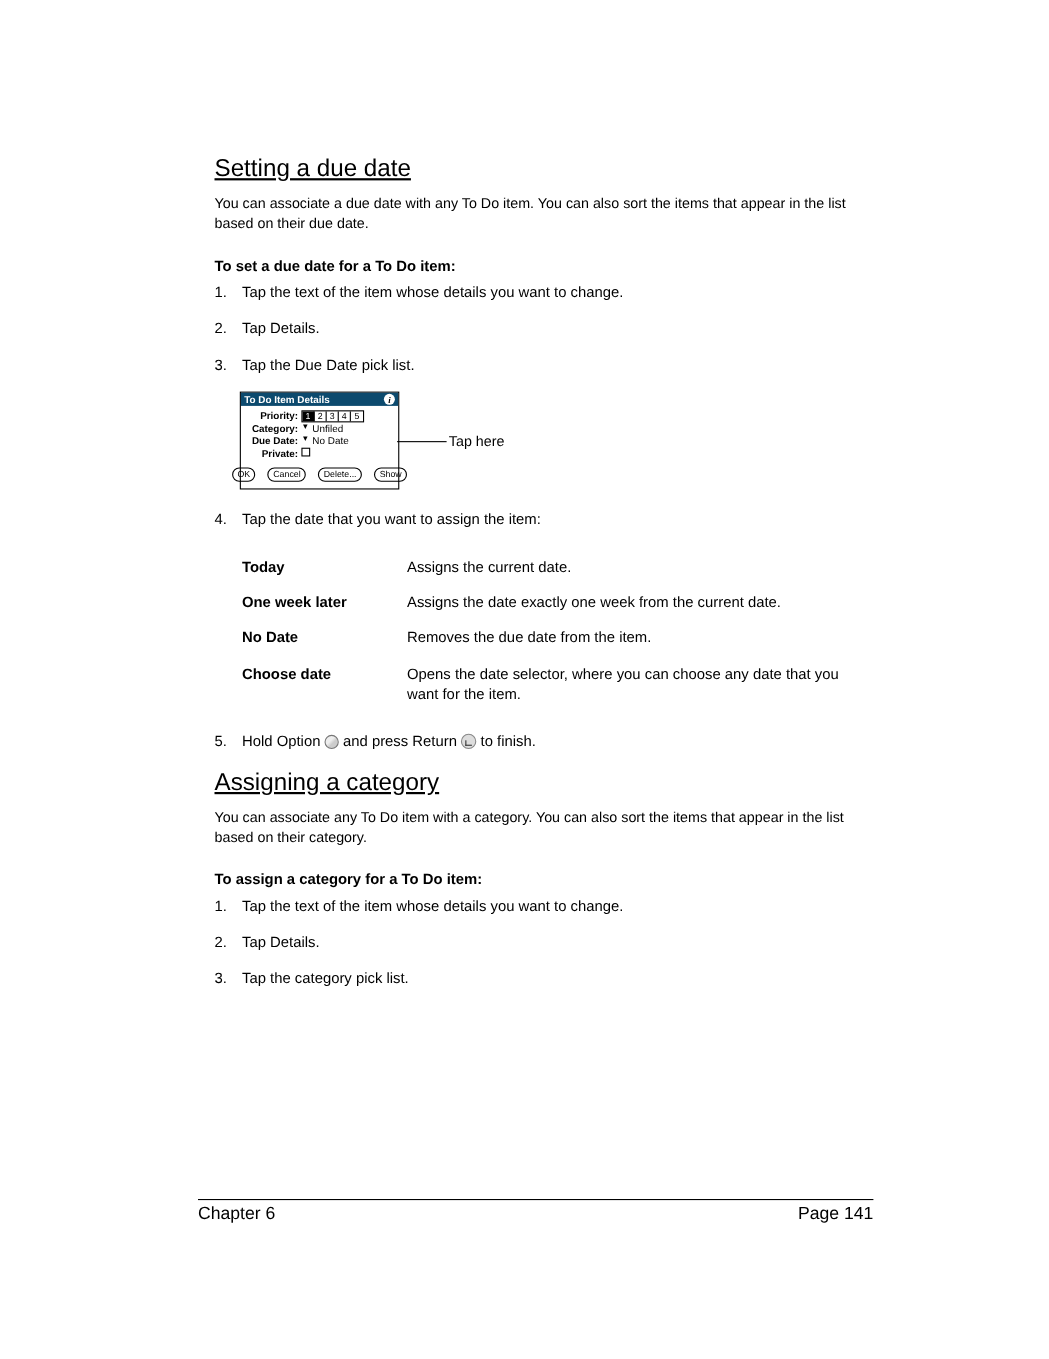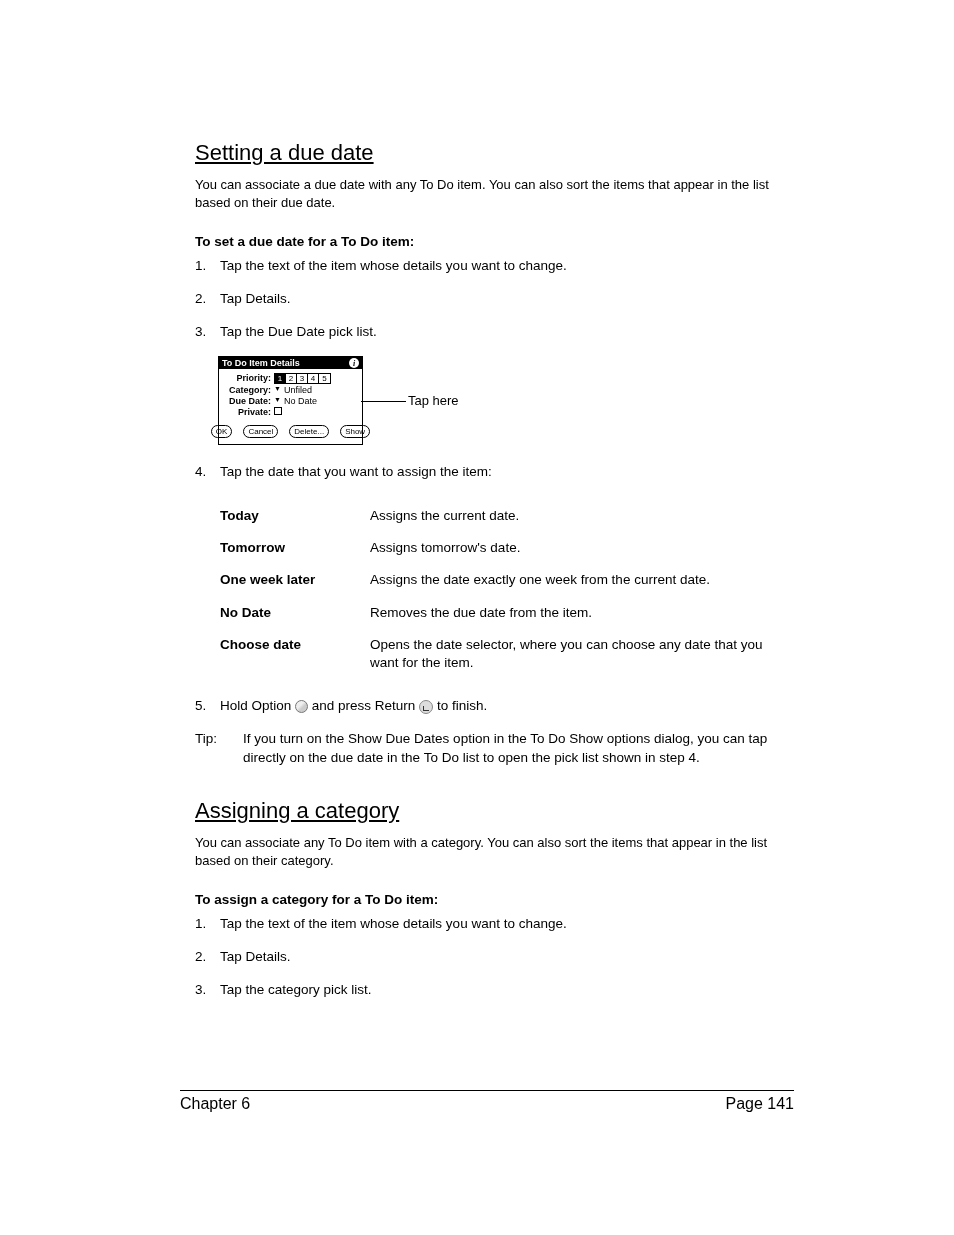--- a/index.html
+++ b/index.html
@@ -53,21 +53,21 @@
     margin: 6px 0 18px 23px;
     gap: 0;
   }
   .device {
     width: 145px;
     border: 1px solid #000;
     font-family: Arial, sans-serif;
     font-size: 9px;
   }
   .device-header {
-    background: #000000;
+    background: #0c4a6e;
     color: #fff;
     font-weight: bold;
     display: flex;
     align-items: center;
     justify-content: space-between;
     padding: 1px 3px;
     font-size: 9px;
   }
   .device-header .info {
     background: #fff;
@@ -263,24 +263,20 @@
     </li>
   </ol>
 
   <table class="opts">
     <tbody>
         <tr>
       <td class="term">Today</td>
       <td>Assigns the current date.</td>
     </tr>
     <tr>
-      <td class="term">Tomorrow</td>
-      <td>Assigns tomorrow's date.</td>
-    </tr>
-    <tr>
       <td class="term">One week later</td>
       <td>Assigns the date exactly one week from the current date.</td>
     </tr>
     <tr>
       <td class="term">No Date</td>
       <td>Removes the due date from the item.</td>
     </tr>
     <tr>
       <td class="term">Choose date</td>
       <td>Opens the date selector, where you can choose any date that you want for the item.</td>
@@ -292,24 +288,20 @@
     <li>
       <span class="num">5.</span>
       <span>Hold Option </span>
       <span class="inline-icon opt-icon"></span>
       <span> and press Return </span>
       <span class="inline-icon ret-icon"></span>
       <span> to finish.</span>
     </li>
   </ol>
 
-  <div class="tip-row">
-    <div class="tlabel">Tip:</div>
-    <div>If you turn on the Show Due Dates option in the To Do Show options dialog, you can tap directly on the due date in the To Do list to open the pick list shown in step 4.</div>
-  </div>
 
   <h2 class="section">Assigning a category</h2>
   <p class="intro">You can associate any To Do item with a category. You can also sort the items that appear in the list based on their category.</p>
   <p class="subhead">To assign a category for a To Do item:</p>
 
   <ol class="steps">
     <li>
       <span class="num">1.</span>
       <span>Tap the text of the item whose details you want to change.</span>
     </li>

